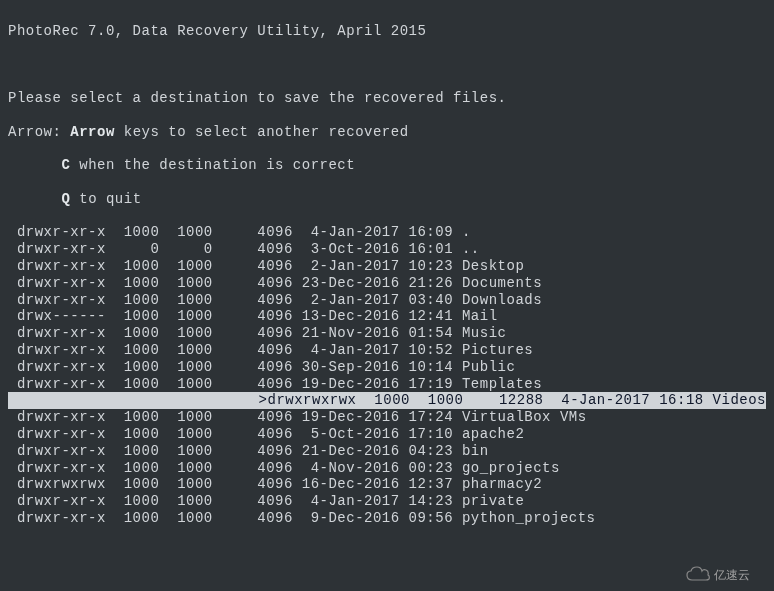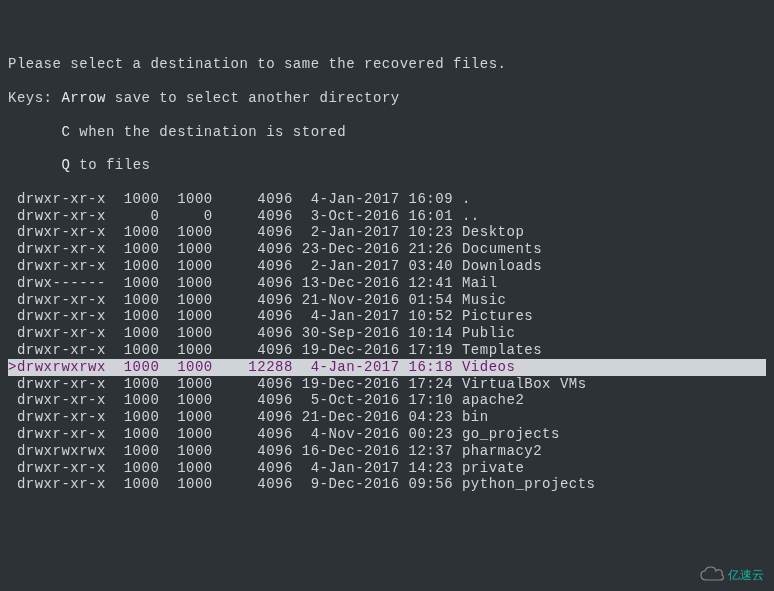--- a/index.html
+++ b/index.html
@@ -13,54 +13,56 @@
       width: 774px;
       height: 591px;
       overflow: hidden;
       letter-spacing: 0.5px;
     }
     .terminal {
       padding: 6px 8px;
       white-space: pre;
     }
     .bold {
-      font-weight: normal;
+      font-weight: bold;
       color: #e5e9ec;
     }
     .highlight {
       background: #d0d4d8;
-      color: #701a75;
+      color: #0f172a;
+      text-align: right;
     }
     .row {
       display: block;
     }
     .watermark {
       position: absolute;
       bottom: 6px;
-      right: 10px;
+      right: 24px;
       font-family: sans-serif;
       font-size: 12px;
-      color: #14b8a6;
+      color: #a3a3a3;
       letter-spacing: 0;
     }
     .watermark .icon {
       display: inline-block;
       vertical-align: middle;
       margin-right: 4px;
     }
   </style>
 </head>
 <body>
 
 <div class="terminal">
+<span class="row">PhotoRec 7.0, Data Recovery Utility, April 2015</span>
 <span class="row"> </span>
-<span class="row">Please select a destination to same the recovered files.</span>
-<span class="row"><span>Keys: </span><span class="bold">Arrow</span><span> save to select another directory</span></span>
-<span class="row">      <span class="bold">C</span><span> when the destination is stored</span></span>
-<span class="row">      <span class="bold">Q</span><span> to files</span></span>
+<span class="row">Please select a destination to save the recovered files.</span>
+<span class="row"><span>Arrow: </span><span class="bold">Arrow</span><span> keys to select another recovered</span></span>
+<span class="row">      <span class="bold">C</span><span> when the destination is correct</span></span>
+<span class="row">      <span class="bold">Q</span><span> to quit</span></span>
 <div id="file-list"><span class="row"> drwxr-xr-x  1000  1000     4096  4-Jan-2017 16:09 .</span><span class="row"> drwxr-xr-x     0     0     4096  3-Oct-2016 16:01 ..</span><span class="row"> drwxr-xr-x  1000  1000     4096  2-Jan-2017 10:23 Desktop</span><span class="row"> drwxr-xr-x  1000  1000     4096 23-Dec-2016 21:26 Documents</span><span class="row"> drwxr-xr-x  1000  1000     4096  2-Jan-2017 03:40 Downloads</span><span class="row"> drwx------  1000  1000     4096 13-Dec-2016 12:41 Mail</span><span class="row"> drwxr-xr-x  1000  1000     4096 21-Nov-2016 01:54 Music</span><span class="row"> drwxr-xr-x  1000  1000     4096  4-Jan-2017 10:52 Pictures</span><span class="row"> drwxr-xr-x  1000  1000     4096 30-Sep-2016 10:14 Public</span><span class="row"> drwxr-xr-x  1000  1000     4096 19-Dec-2016 17:19 Templates</span><span class="row highlight">&gt;drwxrwxrwx  1000  1000    12288  4-Jan-2017 16:18 Videos</span><span class="row"> drwxr-xr-x  1000  1000     4096 19-Dec-2016 17:24 VirtualBox VMs</span><span class="row"> drwxr-xr-x  1000  1000     4096  5-Oct-2016 17:10 apache2</span><span class="row"> drwxr-xr-x  1000  1000     4096 21-Dec-2016 04:23 bin</span><span class="row"> drwxr-xr-x  1000  1000     4096  4-Nov-2016 00:23 go_projects</span><span class="row"> drwxrwxrwx  1000  1000     4096 16-Dec-2016 12:37 pharmacy2</span><span class="row"> drwxr-xr-x  1000  1000     4096  4-Jan-2017 14:23 private</span><span class="row"> drwxr-xr-x  1000  1000     4096  9-Dec-2016 09:56 python_projects</span></div>
 
 </div>
 
 <div class="watermark">
   <span class="icon">
     <svg width="24" height="16" viewBox="0 0 24 16">
         <path d="M6 14 Q1 14 1 9 Q1 5 5 5 Q6 1 11 1 Q15 1 16 5 Q17 3 20 4 Q23 5 22 9 Q24 10 23 13 Q22 14 20 14 Z" fill="none" stroke="#888" stroke-width="1.2"></path>
       </svg>
   </span><span>亿速云</span>

